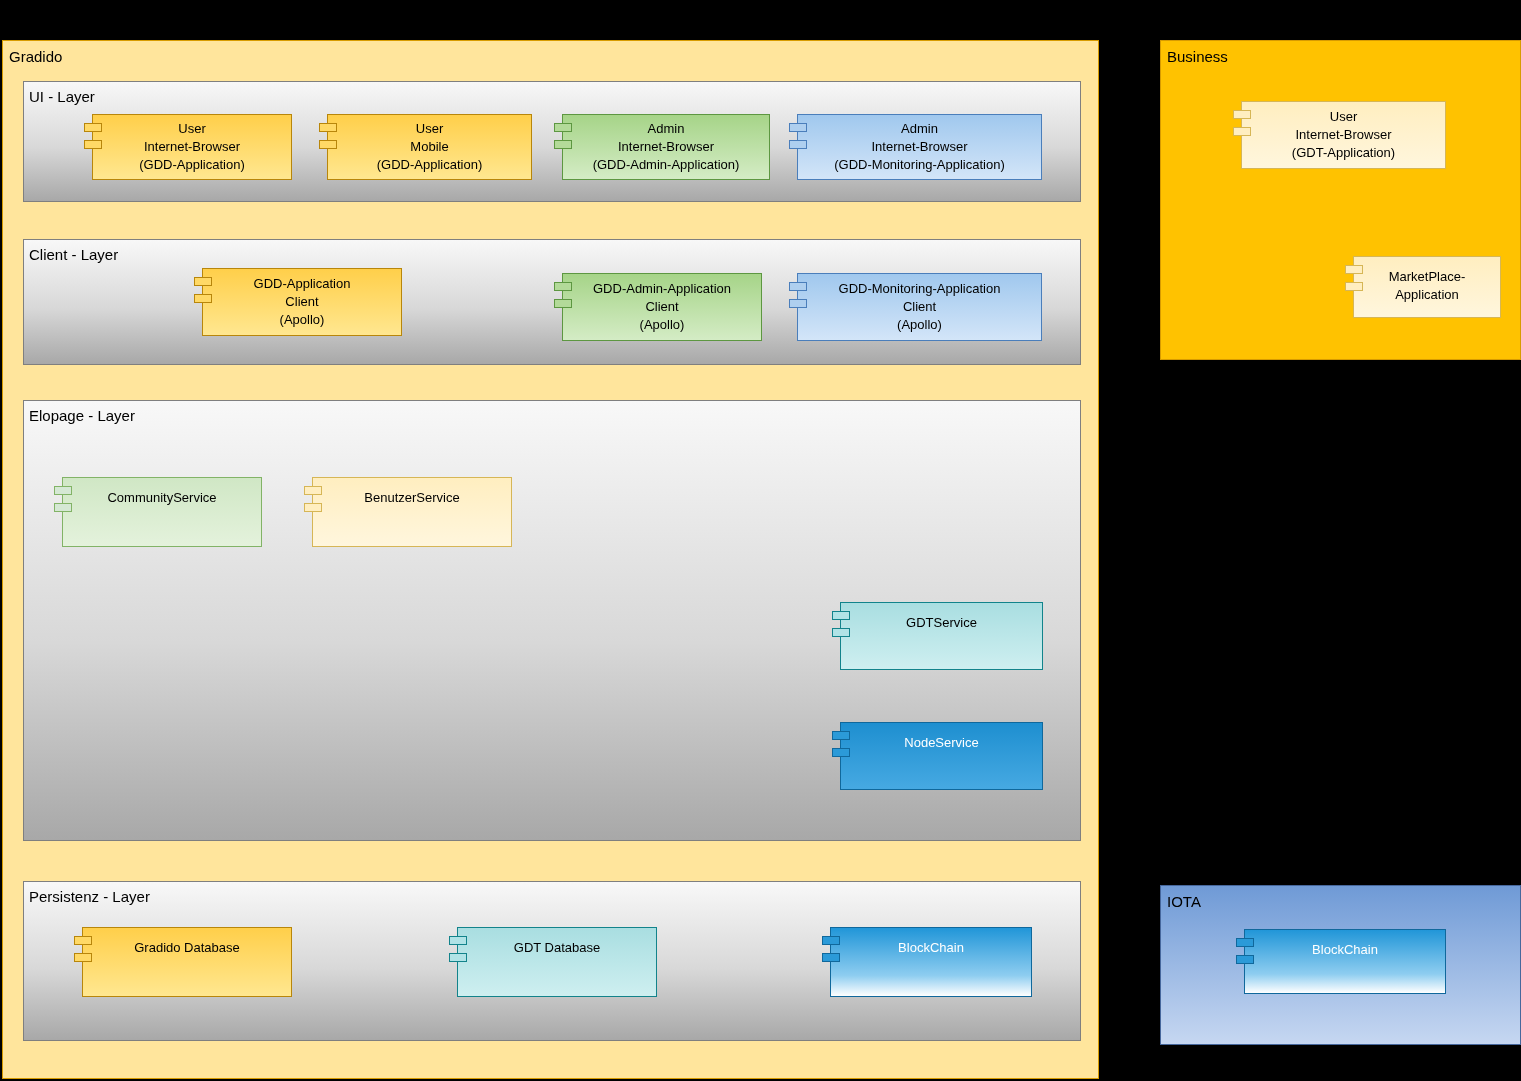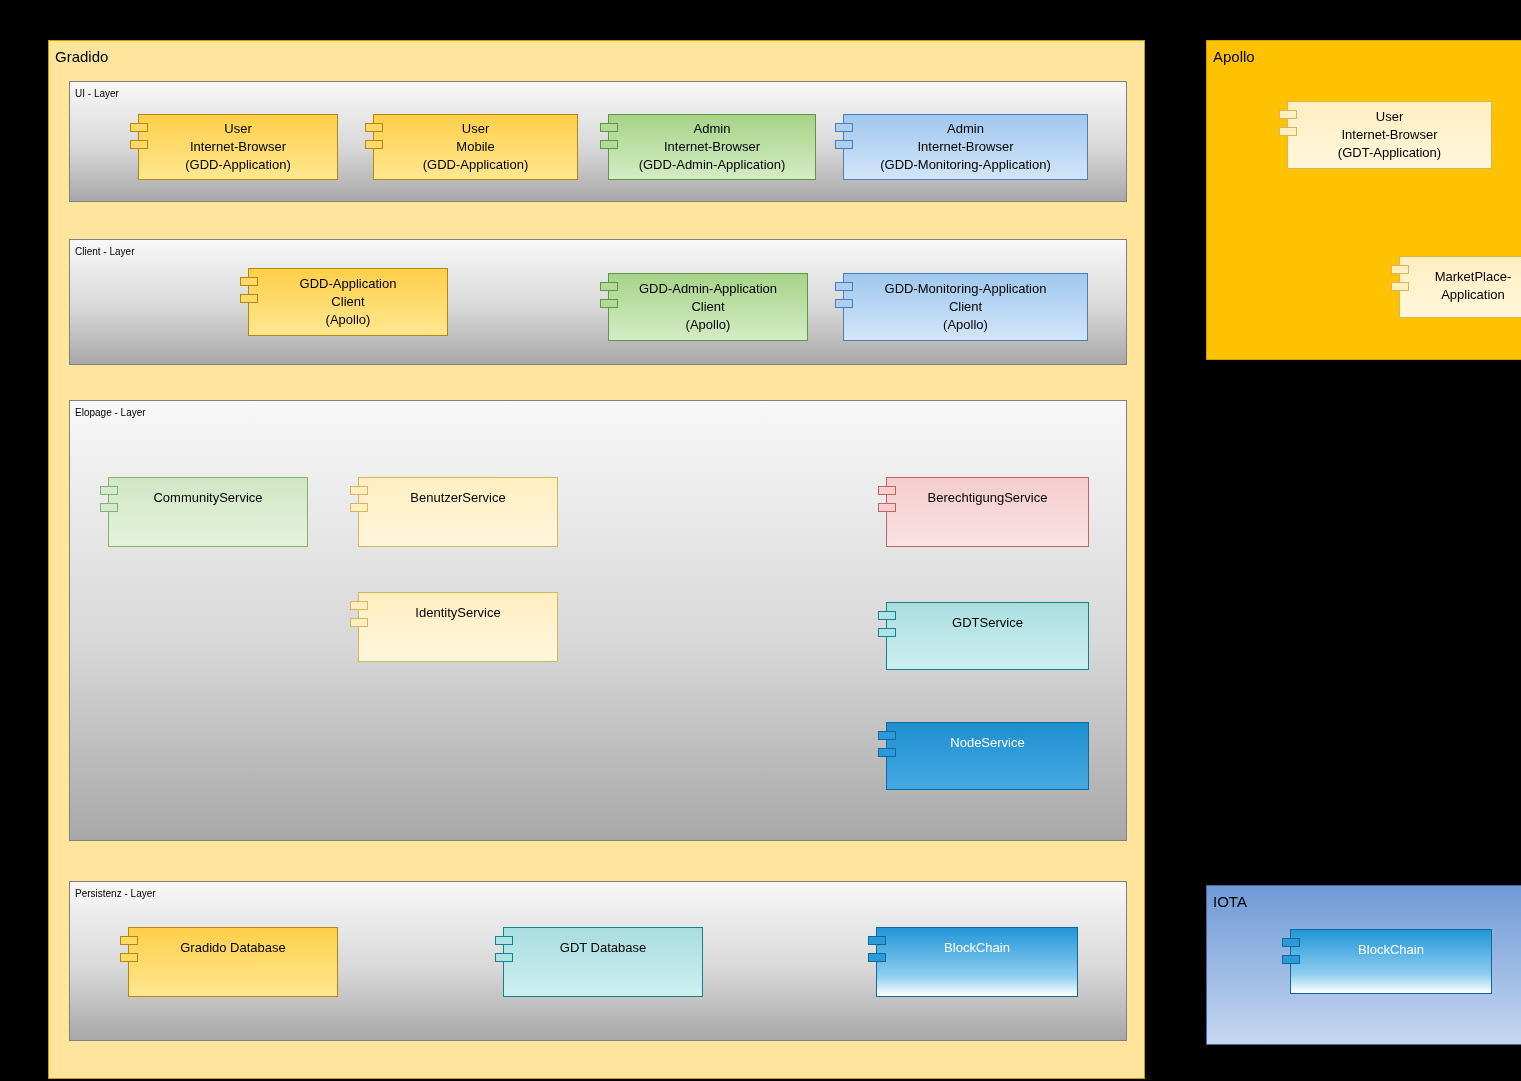--- a/index.html
+++ b/index.html
@@ -1,30 +1,30 @@
 <!DOCTYPE html>
 <html><head>
 <meta charset="utf-8">
 <style>
   html,body { margin:0; padding:0; background:#000; }
   .stage {
     position:relative; width:1521px; height:1081px; background:#000;
     font-family:"Liberation Sans", sans-serif; color:#000; overflow:hidden;
   }
-  .container { position:absolute; box-sizing:border-box;margin-left:46px; }
+  .container { position:absolute; box-sizing:border-box; }
   .gradido   { left:2px; top:40px; width:1097px; height:1039px; background:#ffe59c; border:1px solid #d79b00; }
   .elopage   { left:1160px; top:40px; width:361px; height:320px; background:#ffc200; border:1px solid #d79b00; }
   .iota      { left:1160px; top:885px; width:361px; height:160px; background:linear-gradient(180deg,#6f9ad6 0%,#c6d7f1 100%); border:1px solid #46679c; }
   .container-title { position:absolute; top:7px; left:6px; font-size:15px; color:#000; }
 
   .layer {
     position:absolute; box-sizing:border-box; border:1px solid #7f7f7f;
     background:linear-gradient(180deg,#f8f8f8 0%,#d8d8d8 55%,#a8a8a8 100%);
   }
-  .layer-title { position:absolute; top:6px; left:5px; font-size:10px; color:#000; }
+  .layer-title { position:absolute; top:6px; left:5px; font-size:15px; color:#000; }
 
   .cmp {
     position:absolute; box-sizing:border-box; border:1px solid;
     display:flex; justify-content:center; text-align:center;
     font-size:13px; line-height:1.4; color:#000;
     --tab-bg:#fff; --tab-border:#000;
   }
   .cmp::before, .cmp::after {
     content:""; position:absolute; left:-9px; width:18px; height:9px;
     box-sizing:border-box; background:var(--tab-bg); border:1px solid var(--tab-border);
@@ -98,26 +98,20 @@
     </div>
 
     <div class="layer" style="left:20px;top:359px;width:1058px;height:441px">
       <div class="layer-title">Elopage - Layer</div>
       <div class="cmp lightgreen top" style="left:38px;top:76px;width:200px;height:70px">
         <span class="cmp-label">CommunityService</span>
       </div>
       <div class="cmp cream top" style="left:288px;top:76px;width:200px;height:70px">
         <span class="cmp-label">BenutzerService</span>
       </div>
-      <div class="cmp pink top" style="left:816px;top:76px;width:203px;height:70px">
-        <span class="cmp-label">BerechtigungService</span>
-      </div>
-      <div class="cmp cream top" style="left:288px;top:191px;width:200px;height:70px">
-        <span class="cmp-label">IdentityService</span>
-      </div>
       <div class="cmp teal top" style="left:816px;top:201px;width:203px;height:68px">
         <span class="cmp-label">GDTService</span>
       </div>
       <div class="cmp nodeblue top" style="left:816px;top:321px;width:203px;height:68px">
         <span class="cmp-label">NodeService</span>
       </div>
     </div>
 
     <div class="layer" style="left:20px;top:840px;width:1058px;height:160px">
       <div class="layer-title">Persistenz - Layer</div>
@@ -127,21 +121,21 @@
       <div class="cmp teal top" style="left:433px;top:45px;width:200px;height:70px">
         <span class="cmp-label">GDT Database</span>
       </div>
       <div class="cmp blockchain top" style="left:806px;top:45px;width:202px;height:70px">
         <span class="cmp-label">BlockChain</span>
       </div>
     </div>
   </section>
 
   <section class="container elopage">
-    <div class="container-title">Apollo</div>
+    <div class="container-title">Business</div>
     <div class="cmp cream center" style="left:80px;top:60px;width:205px;height:68px">
       <span class="cmp-label">User
 Internet-Browser
 (GDT-Application)</span>
     </div>
     <div class="cmp cream top" style="left:192px;top:215px;width:148px;height:62px">
       <span class="cmp-label">MarketPlace-
 Application</span>
     </div>
   </section>

